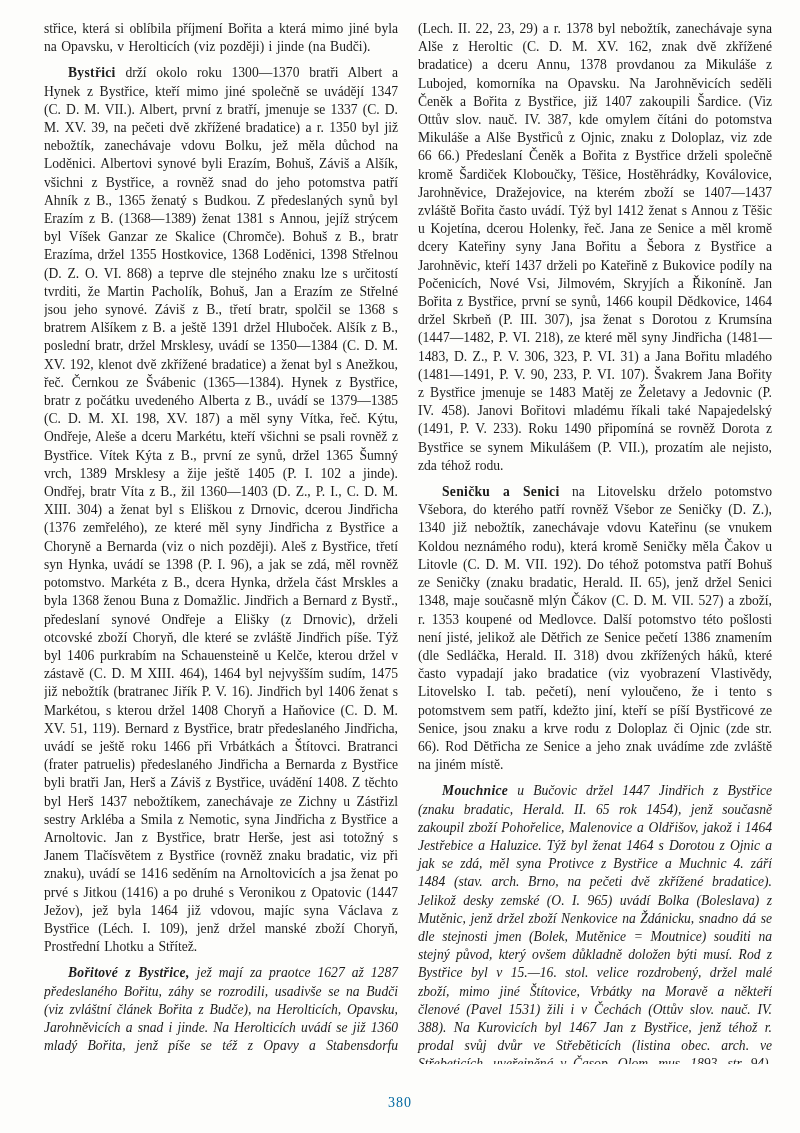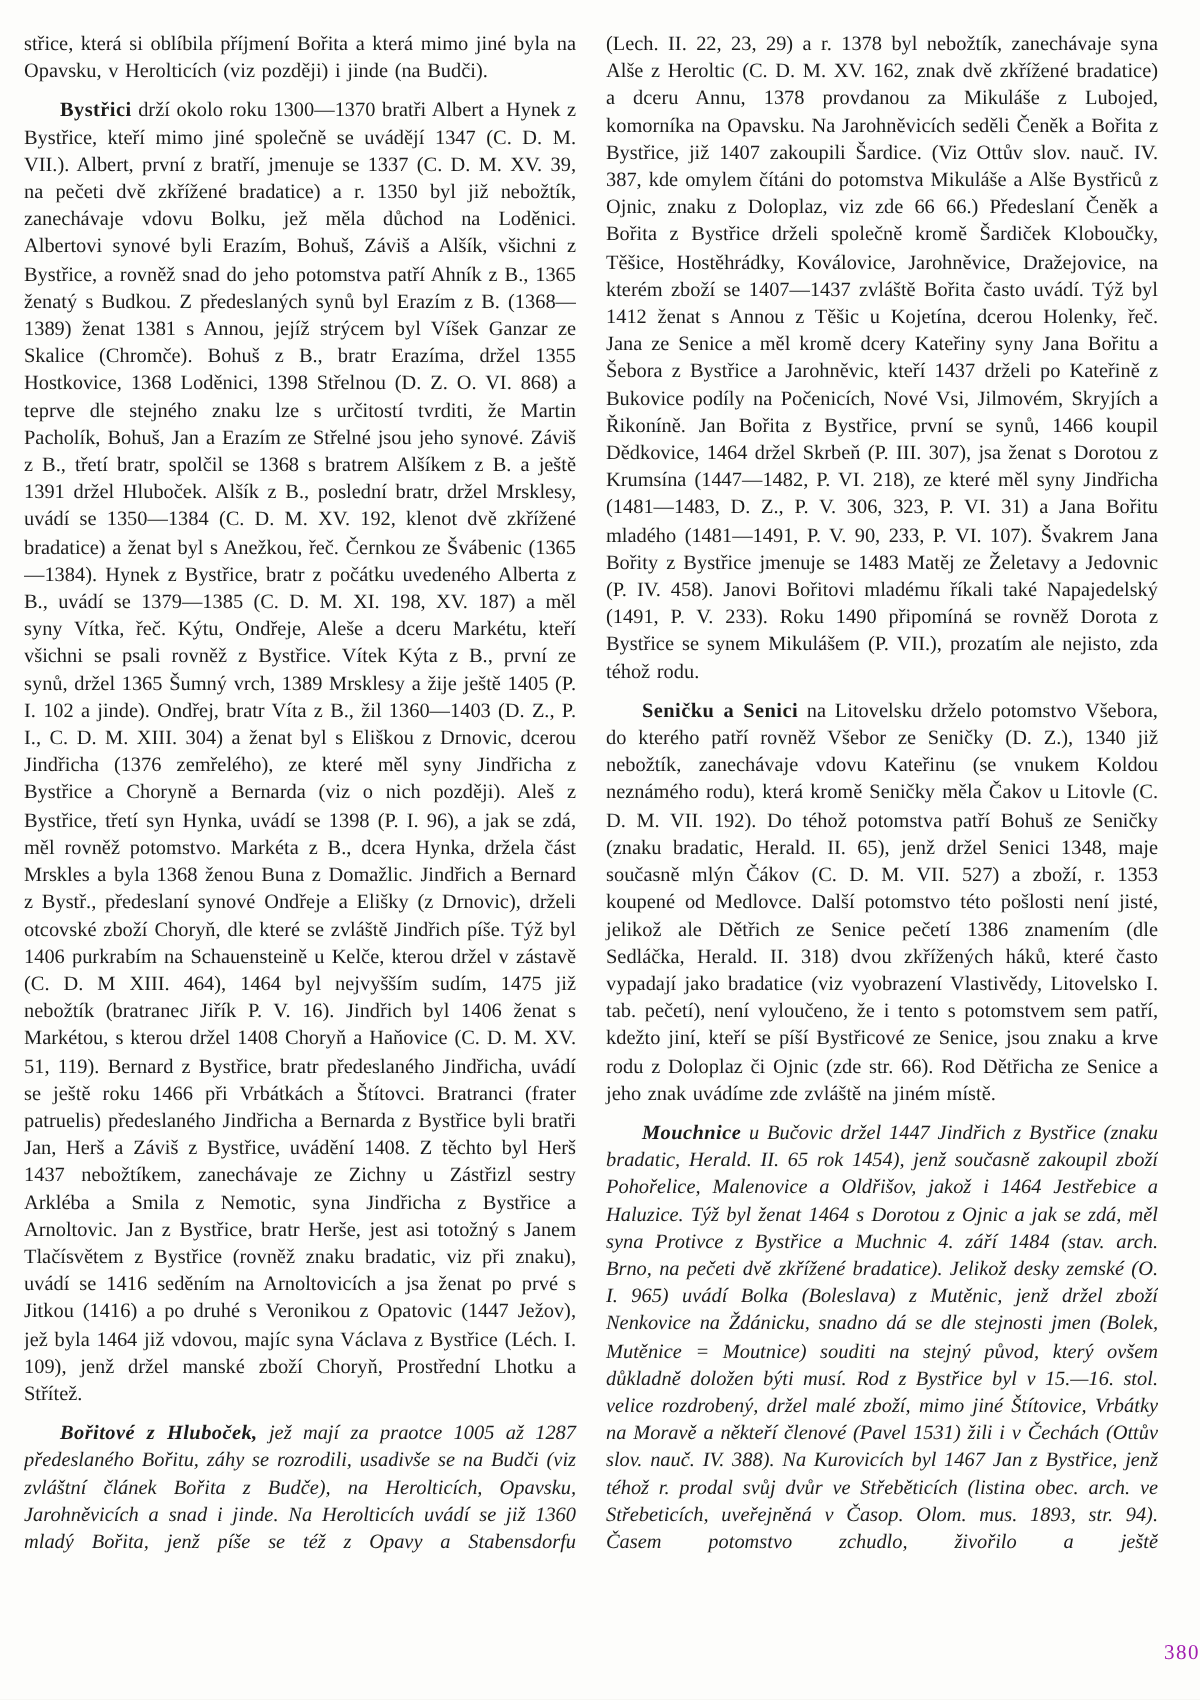--- a/index.html
+++ b/index.html
@@ -7,21 +7,21 @@
     padding: 0;
     background: #f2f2ee;
   }
   .page {
     position: relative;
     width: 800px;
     height: 1133px;
     margin: 0 auto;
     background: #fdfdfb;
     box-sizing: border-box;
-    padding: 20px 28px 0 16px;
+    padding: 20px 28px 0 44px;
     font-family: "Liberation Serif", "DejaVu Serif", serif;
     color: #1c1c1c;
     overflow: hidden;
   }
   .columns {
     display: flex;
     gap: 20px;
     height: 1044px;
     overflow: hidden;
   }
@@ -49,38 +49,38 @@
   }
   .para.runover {
     text-align-last: justify;
     font-style: italic;
   }
   .footer {
     position: absolute;
     left: 0;
     bottom: 22px;
     width: 100%;
-    text-align: right;
+    text-align: center;
     font-size: 14px;
     letter-spacing: 1px;
-    color: #a21caf;
+    color: #0369a1;
   }
 </style>
 </head>
 <body>
 
 <div class="page">
   <div class="columns">
 
     <div class="col">
       <p class="para continuation"><span>střice, která si oblíbila příjmení Bořita a která mimo jiné byla na Opavsku, v Herolticích (viz později) i jinde (na Budči).</span></p>
 
       <p class="para"><span class="lead">Bystřici</span><span> drží okolo roku 1300—1370 bratři Albert a Hynek z Bystřice, kteří mimo jiné společně se uvádějí 1347 (C. D. M. VII.). Albert, první z bratří, jmenuje se 1337 (C. D. M. XV. 39, na pečeti dvě zkřížené bradatice) a r. 1350 byl již nebožtík, zanechávaje vdovu Bolku, jež měla důchod na Loděnici. Albertovi synové byli Erazím, Bohuš, Záviš a Alšík, všichni z Bystřice, a rovněž snad do jeho potomstva patří Ahník z B., 1365 ženatý s Budkou. Z předeslaných synů byl Erazím z B. (1368—1389) ženat 1381 s Annou, jejíž strýcem byl Víšek Ganzar ze Skalice (Chromče). Bohuš z B., bratr Erazíma, držel 1355 Hostkovice, 1368 Loděnici, 1398 Střelnou (D. Z. O. VI. 868) a teprve dle stejného znaku lze s určitostí tvrditi, že Martin Pacholík, Bohuš, Jan a Erazím ze Střelné jsou jeho synové. Záviš z B., třetí bratr, spolčil se 1368 s bratrem Alšíkem z B. a ještě 1391 držel Hluboček. Alšík z B., poslední bratr, držel Mrsklesy, uvádí se 1350—1384 (C. D. M. XV. 192, klenot dvě zkřížené bradatice) a ženat byl s Anežkou, řeč. Černkou ze Švábenic (1365—1384). Hynek z Bystřice, bratr z počátku uvedeného Alberta z B., uvádí se 1379—1385 (C. D. M. XI. 198, XV. 187) a měl syny Vítka, řeč. Kýtu, Ondřeje, Aleše a dceru Markétu, kteří všichni se psali rovněž z Bystřice. Vítek Kýta z B., první ze synů, držel 1365 Šumný vrch, 1389 Mrsklesy a žije ještě 1405 (P. I. 102 a jinde). Ondřej, bratr Víta z B., žil 1360—1403 (D. Z., P. I., C. D. M. XIII. 304) a ženat byl s Eliškou z Drnovic, dcerou Jindřicha (1376 zemřelého), ze které měl syny Jindřicha z Bystřice a Choryně a Bernarda (viz o nich později). Aleš z Bystřice, třetí syn Hynka, uvádí se 1398 (P. I. 96), a jak se zdá, měl rovněž potomstvo. Markéta z B., dcera Hynka, držela část Mrskles a byla 1368 ženou Buna z Domažlic. Jindřich a Bernard z Bystř., předeslaní synové Ondřeje a Elišky (z Drnovic), drželi otcovské zboží Choryň, dle které se zvláště Jindřich píše. Týž byl 1406 purkrabím na Schauensteině u Kelče, kterou držel v zástavě (C. D. M XIII. 464), 1464 byl nejvyšším sudím, 1475 již nebožtík (bratranec Jiřík P. V. 16). Jindřich byl 1406 ženat s Markétou, s kterou držel 1408 Choryň a Haňovice (C. D. M. XV. 51, 119). Bernard z Bystřice, bratr předeslaného Jindřicha, uvádí se ještě roku 1466 při Vrbátkách a Štítovci. Bratranci (frater patruelis) předeslaného Jindřicha a Bernarda z Bystřice byli bratři Jan, Herš a Záviš z Bystřice, uvádění 1408. Z těchto byl Herš 1437 nebožtíkem, zanechávaje ze Zichny u Zástřizl sestry Arkléba a Smila z Nemotic, syna Jindřicha z Bystřice a Arnoltovic. Jan z Bystřice, bratr Herše, jest asi totožný s Janem Tlačísvětem z Bystřice (rovněž znaku bradatic, viz při znaku), uvádí se 1416 seděním na Arnoltovicích a jsa ženat po prvé s Jitkou (1416) a po druhé s Veronikou z Opatovic (1447 Ježov), jež byla 1464 již vdovou, majíc syna Václava z Bystřice (Léch. I. 109), jenž držel manské zboží Choryň, Prostřední Lhotku a Střítež.</span></p>
 
-      <p class="para runover"><span class="lead">Bořitové z Hluboček,</span><span> jež mají za praotce 1005 až 1287 předeslaného Bořitu, záhy se rozrodili, usadivše se na Budči (viz zvláštní článek Bořita z Budče), na Herolticích, Opavsku, Jarohněvicích a snad i jinde. Na Herolticích uvádí se již 1360 mladý Bořita, jenž píše se též z Opavy a Stabensdorfu</span></p>
+      <p class="para runover"><span class="lead">Bořitové z Bystřice,</span><span> jež mají za praotce 1627 až 1287 předeslaného Bořitu, záhy se rozrodili, usadivše se na Budči (viz zvláštní článek Bořita z Budče), na Herolticích, Opavsku, Jarohněvicích a snad i jinde. Na Herolticích uvádí se již 1360 mladý Bořita, jenž píše se též z Opavy a Stabensdorfu</span></p>
     </div>
 
     <div class="col">
       <p class="para continuation"><span>(Lech. II. 22, 23, 29) a r. 1378 byl nebožtík, zanechávaje syna Alše z Heroltic (C. D. M. XV. 162, znak dvě zkřížené bradatice) a dceru Annu, 1378 provdanou za Mikuláše z Lubojed, komorníka na Opavsku. Na Jarohněvicích seděli Čeněk a Bořita z Bystřice, již 1407 zakoupili Šardice. (Viz Ottův slov. nauč. IV. 387, kde omylem čítáni do potomstva Mikuláše a Alše Bystřiců z Ojnic, znaku z Doloplaz, viz zde 66 66.) Předeslaní Čeněk a Bořita z Bystřice drželi společně kromě Šardiček Kloboučky, Těšice, Hostěhrádky, Koválovice, Jarohněvice, Dražejovice, na kterém zboží se 1407—1437 zvláště Bořita často uvádí. Týž byl 1412 ženat s Annou z Těšic u Kojetína, dcerou Holenky, řeč. Jana ze Senice a měl kromě dcery Kateřiny syny Jana Bořitu a Šebora z Bystřice a Jarohněvic, kteří 1437 drželi po Kateřině z Bukovice podíly na Počenicích, Nové Vsi, Jilmovém, Skryjích a Řikoníně. Jan Bořita z Bystřice, první se synů, 1466 koupil Dědkovice, 1464 držel Skrbeň (P. III. 307), jsa ženat s Dorotou z Krumsína (1447—1482, P. VI. 218), ze které měl syny Jindřicha (1481—1483, D. Z., P. V. 306, 323, P. VI. 31) a Jana Bořitu mladého (1481—1491, P. V. 90, 233, P. VI. 107). Švakrem Jana Bořity z Bystřice jmenuje se 1483 Matěj ze Želetavy a Jedovnic (P. IV. 458). Janovi Bořitovi mladému říkali také Napajedelský (1491, P. V. 233). Roku 1490 připomíná se rovněž Dorota z Bystřice se synem Mikulášem (P. VII.), prozatím ale nejisto, zda téhož rodu.</span></p>
 
       <p class="para"><span class="lead">Seničku a Senici</span><span> na Litovelsku drželo potomstvo Všebora, do kterého patří rovněž Všebor ze Seničky (D. Z.), 1340 již nebožtík, zanechávaje vdovu Kateřinu (se vnukem Koldou neznámého rodu), která kromě Seničky měla Čakov u Litovle (C. D. M. VII. 192). Do téhož potomstva patří Bohuš ze Seničky (znaku bradatic, Herald. II. 65), jenž držel Senici 1348, maje současně mlýn Čákov (C. D. M. VII. 527) a zboží, r. 1353 koupené od Medlovce. Další potomstvo této pošlosti není jisté, jelikož ale Dětřich ze Senice pečetí 1386 znamením (dle Sedláčka, Herald. II. 318) dvou zkřížených háků, které často vypadají jako bradatice (viz vyobrazení Vlastivědy, Litovelsko I. tab. pečetí), není vyloučeno, že i tento s potomstvem sem patří, kdežto jiní, kteří se píší Bystřicové ze Senice, jsou znaku a krve rodu z Doloplaz či Ojnic (zde str. 66). Rod Dětřicha ze Senice a jeho znak uvádíme zde zvláště na jiném místě.</span></p>
 
       <p class="para runover"><span class="lead">Mouchnice</span><span> u Bučovic držel 1447 Jindřich z Bystřice (znaku bradatic, Herald. II. 65 rok 1454), jenž současně zakoupil zboží Pohořelice, Malenovice a Oldřišov, jakož i 1464 Jestřebice a Haluzice. Týž byl ženat 1464 s Dorotou z Ojnic a jak se zdá, měl syna Protivce z Bystřice a Muchnic 4. září 1484 (stav. arch. Brno, na pečeti dvě zkřížené bradatice). Jelikož desky zemské (O. I. 965) uvádí Bolka (Boleslava) z Mutěnic, jenž držel zboží Nenkovice na Ždánicku, snadno dá se dle stejnosti jmen (Bolek, Mutěnice = Moutnice) souditi na stejný původ, který ovšem důkladně doložen býti musí. Rod z Bystřice byl v 15.—16. stol. velice rozdrobený, držel malé zboží, mimo jiné Štítovice, Vrbátky na Moravě a někteří členové (Pavel 1531) žili i v Čechách (Ottův slov. nauč. IV. 388). Na Kurovicích byl 1467 Jan z Bystřice, jenž téhož r. prodal svůj dvůr ve Střeběticích (listina obec. arch. ve Střebeticích, uveřejněná v Časop. Olom. mus. 1893, str. 94). Časem potomstvo zchudlo, živořilo a ještě</span></p>
     </div>
 

